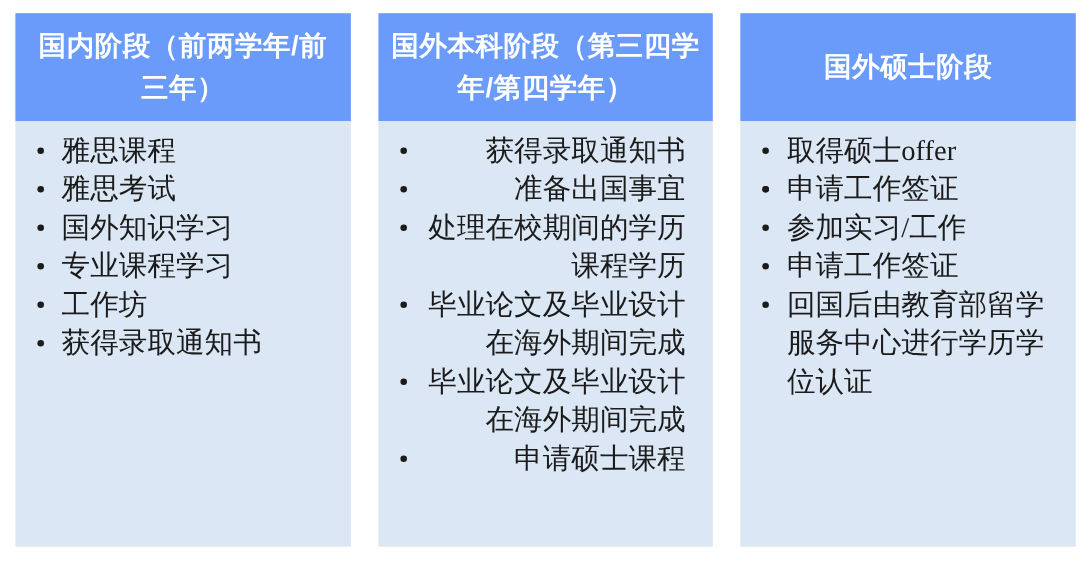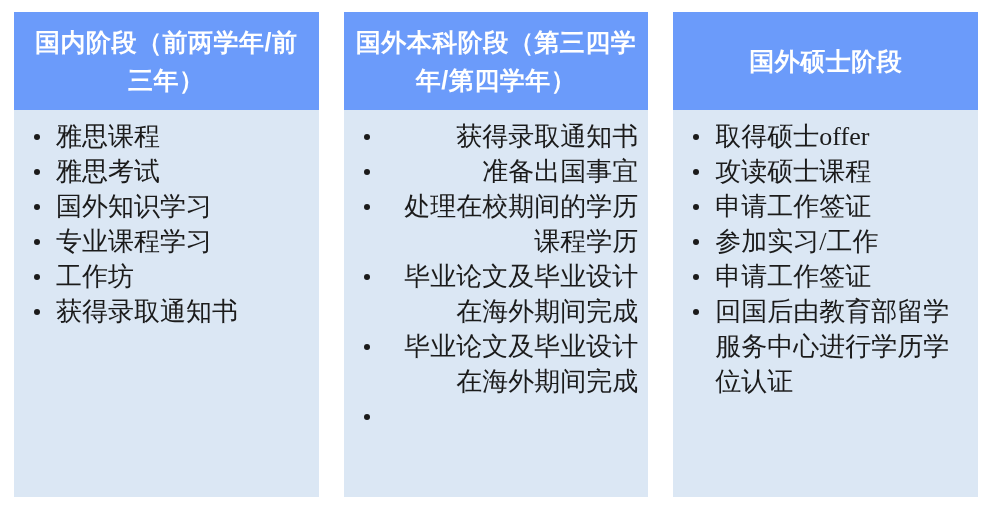--- a/index.html
+++ b/index.html
@@ -46,21 +46,21 @@
     letter-spacing: 0.5px;
   }
   .col-header .title-text {
     display: block;
     width: 100%;
   }
   .col-body {
     background: #dbe7f4;
     flex: 1 1 auto;
     box-sizing: border-box;
-    padding: 9px 10px 8px 10px;
+    padding: 9px 25px 8px 10px;
     overflow: hidden;
   }
   ul.bullet-list {
     list-style: none;
     margin: 0;
     padding: 0;
   }
   ul.bullet-list li {
     position: relative;
     color: #1b1b1b;
@@ -110,33 +110,33 @@
     <div class="col-header">
       <span class="title-text">国外本科阶段（第三四学年/第四学年）</span>
     </div>
     <div class="col-body">
       <ul class="bullet-list">
         <li><span class="bullet-dot"></span><span>获得录取通知书</span></li>
         <li><span class="bullet-dot"></span><span>准备出国事宜</span></li>
         <li><span class="bullet-dot"></span><span>处理在校期间的学历课程学历</span></li>
         <li><span class="bullet-dot"></span><span>毕业论文及毕业设计在海外期间完成</span></li>
         <li><span class="bullet-dot"></span><span>毕业论文及毕业设计在海外期间完成</span></li>
-        <li><span class="bullet-dot"></span></li>
+        <li><span class="bullet-dot"></span><span>申请硕士课程</span></li>
       </ul>
     </div>
   </div>
 
   <div class="column col-3">
     <div class="col-header">
       <span class="title-text">国外硕士阶段</span>
     </div>
     <div class="col-body">
       <ul class="bullet-list">
         <li><span class="bullet-dot"></span><span>取得硕士offer</span></li>
-        <li><span class="bullet-dot"></span><span>攻读硕士课程</span></li>
+        <li><span class="bullet-dot"></span></li>
         <li><span class="bullet-dot"></span><span>申请工作签证</span></li>
         <li><span class="bullet-dot"></span><span>参加实习/工作</span></li>
         <li><span class="bullet-dot"></span><span>申请工作签证</span></li>
         <li><span class="bullet-dot"></span><span>回国后由教育部留学服务中心进行学历学位认证</span></li>
       </ul>
     </div>
   </div>
 
 </div>
 

